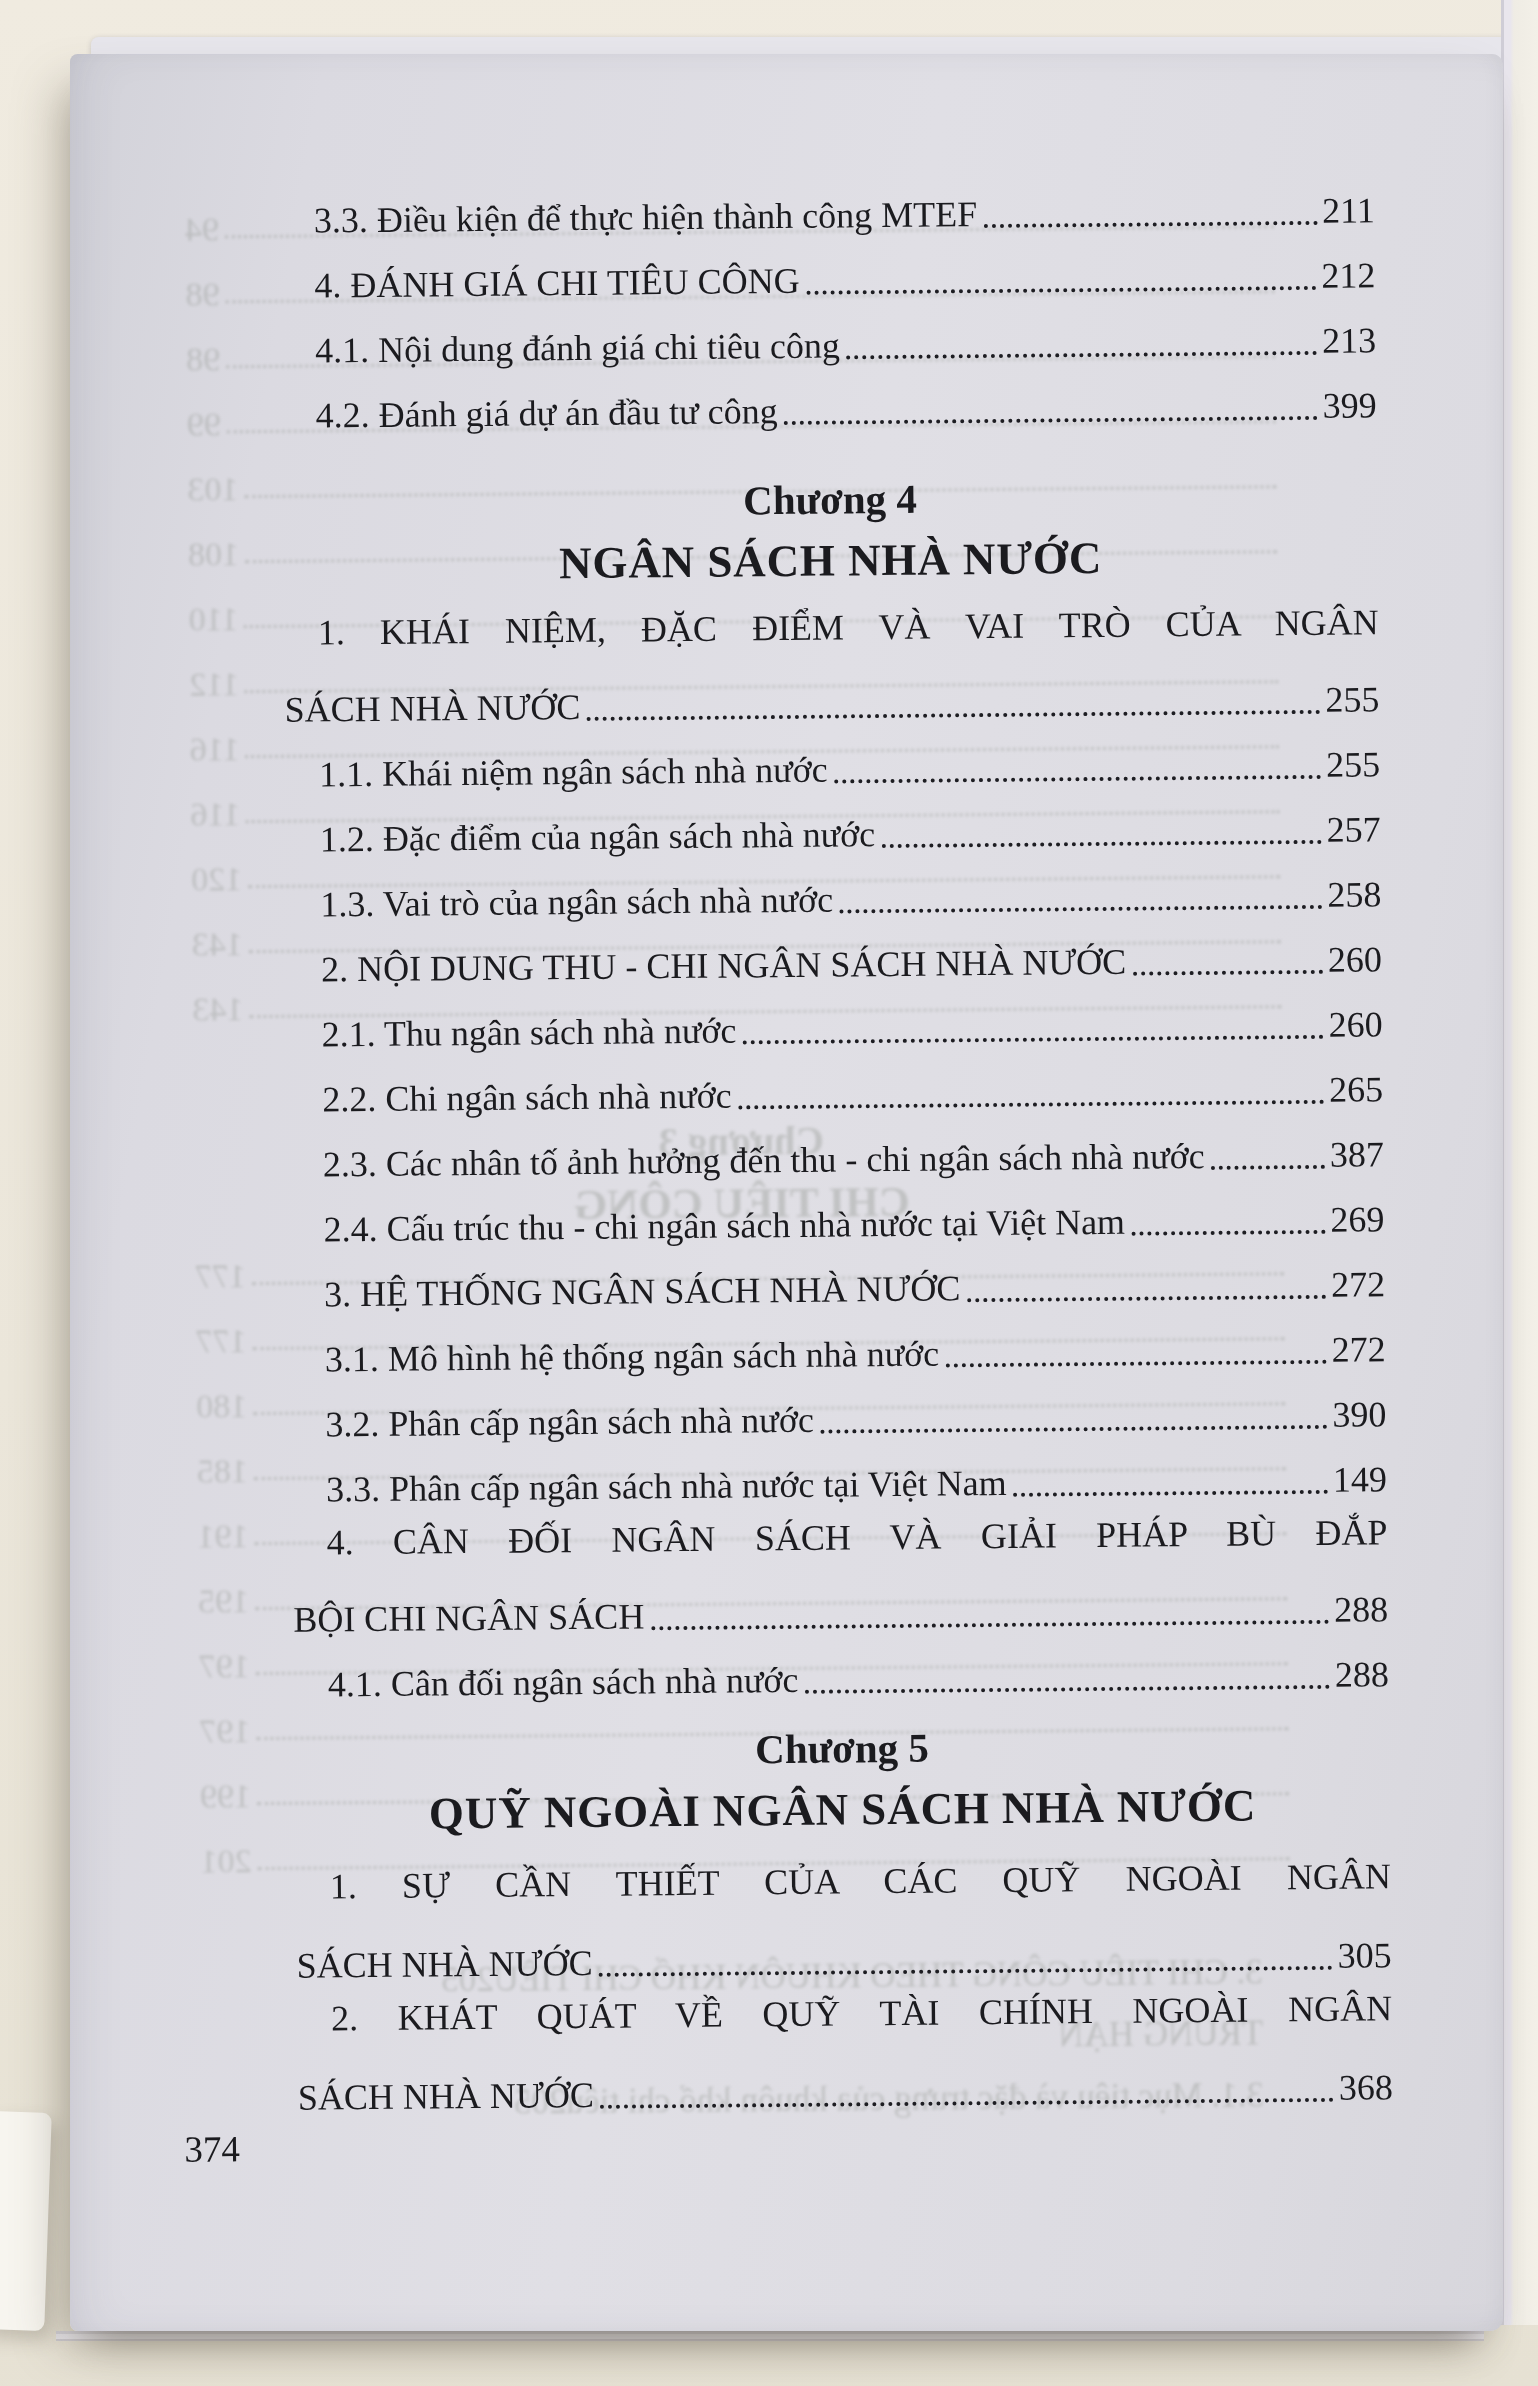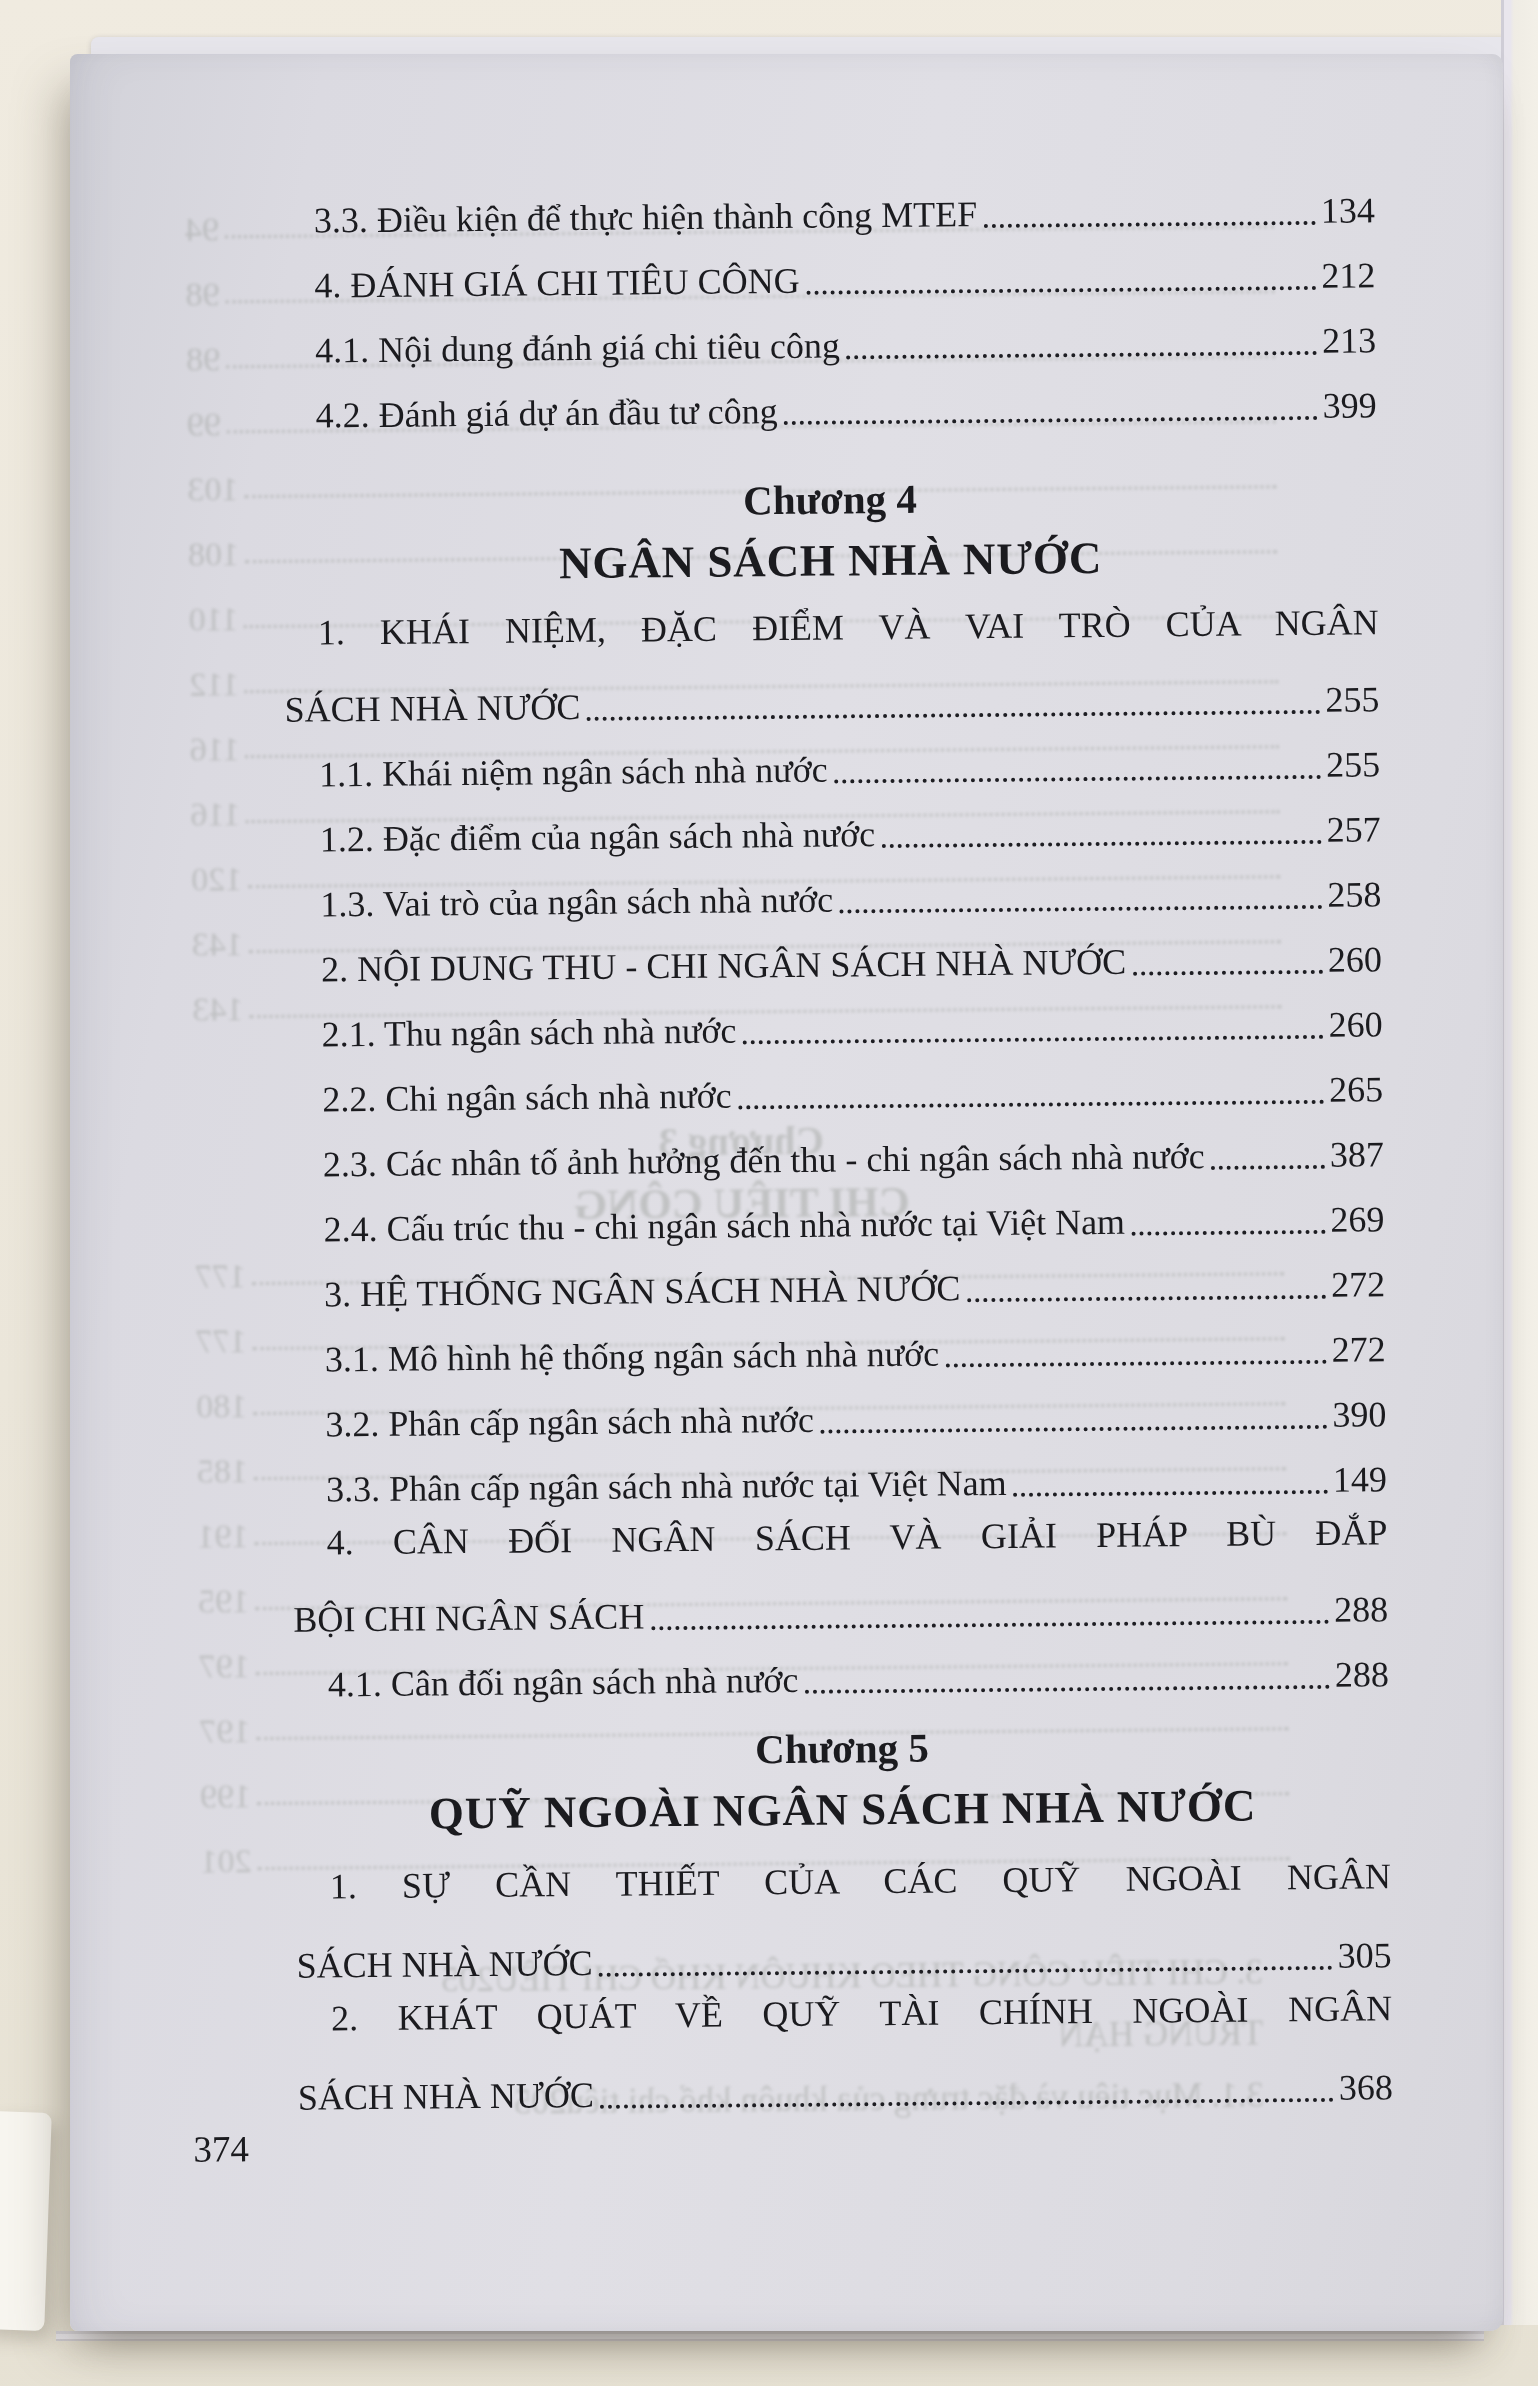--- a/index.html
+++ b/index.html
@@ -42,21 +42,21 @@
   .row.cont{padding-left:0;}
   .lbl{white-space:nowrap;line-height:52px;flex-shrink:1;min-width:0;overflow:visible;}
   .dots{flex:1;min-width:0;border-bottom:4.7px dotted #1d1d22;margin:0 4.7px 12px 6.5px;}
   .num{line-height:52px;white-space:nowrap;}
   .jline{height:65px;line-height:54px;font-size:36px;padding-left:34px;
          text-align:justify;text-align-last:justify;overflow:hidden;}
   .chapter{position:absolute;left:217px;width:1095px;text-align:center;font-weight:bold;}
   .ch4{top:417px;} .ch5{top:1666px;}
   .kicker{font-size:41px;line-height:58px;}
   .title{font-size:45px;line-height:65px;letter-spacing:0.9px;}
-  .footer{position:absolute;left:112px;top:2064px;font-size:37px;line-height:52px;}
+  .footer{position:absolute;left:103px;top:2064px;font-size:37px;line-height:52px;}
 
   
   .ghost{position:absolute;inset:0;transform:scaleX(-1);opacity:.30;
          filter:blur(1.5px);color:#7c8278;pointer-events:none;}
   .gcol{position:absolute;left:216px;width:1095px;}
   .gcol-top{top:129px;} .gcol-mid{top:1176px;}
   .g-row{display:flex;align-items:flex-end;height:65px;font-size:34px;}
   .g-row .gdots{flex:1;border-bottom:3.7px dotted currentColor;margin:0 5.6px 15px 5.6px;}
   .g-num{line-height:48px;}
   .g-ch{position:absolute;left:216px;width:1095px;text-align:center;font-weight:bold;}
@@ -192,21 +192,21 @@
           <span class="glbl">3.1. Mục tiêu và đặc trưng của khuôn khổ chi tiêu</span>
           <span class="gdots"></span>
           <span class="g-num">205</span>
         </div>
     </div>
 
     <div class="col col-top">
       <div class="row">
           <span class="lbl">3.3. Điều kiện để thực hiện thành công MTEF</span>
           <span class="dots"></span>
-          <span class="num">134</span>
+          <span class="num">211</span>
         </div>
       <div class="row">
           <span class="lbl">4. ĐÁNH GIÁ CHI TIÊU CÔNG</span>
           <span class="dots"></span>
           <span class="num">212</span>
         </div>
       <div class="row">
           <span class="lbl">4.1. Nội dung đánh giá chi tiêu công</span>
           <span class="dots"></span>
           <span class="num">213</span>

